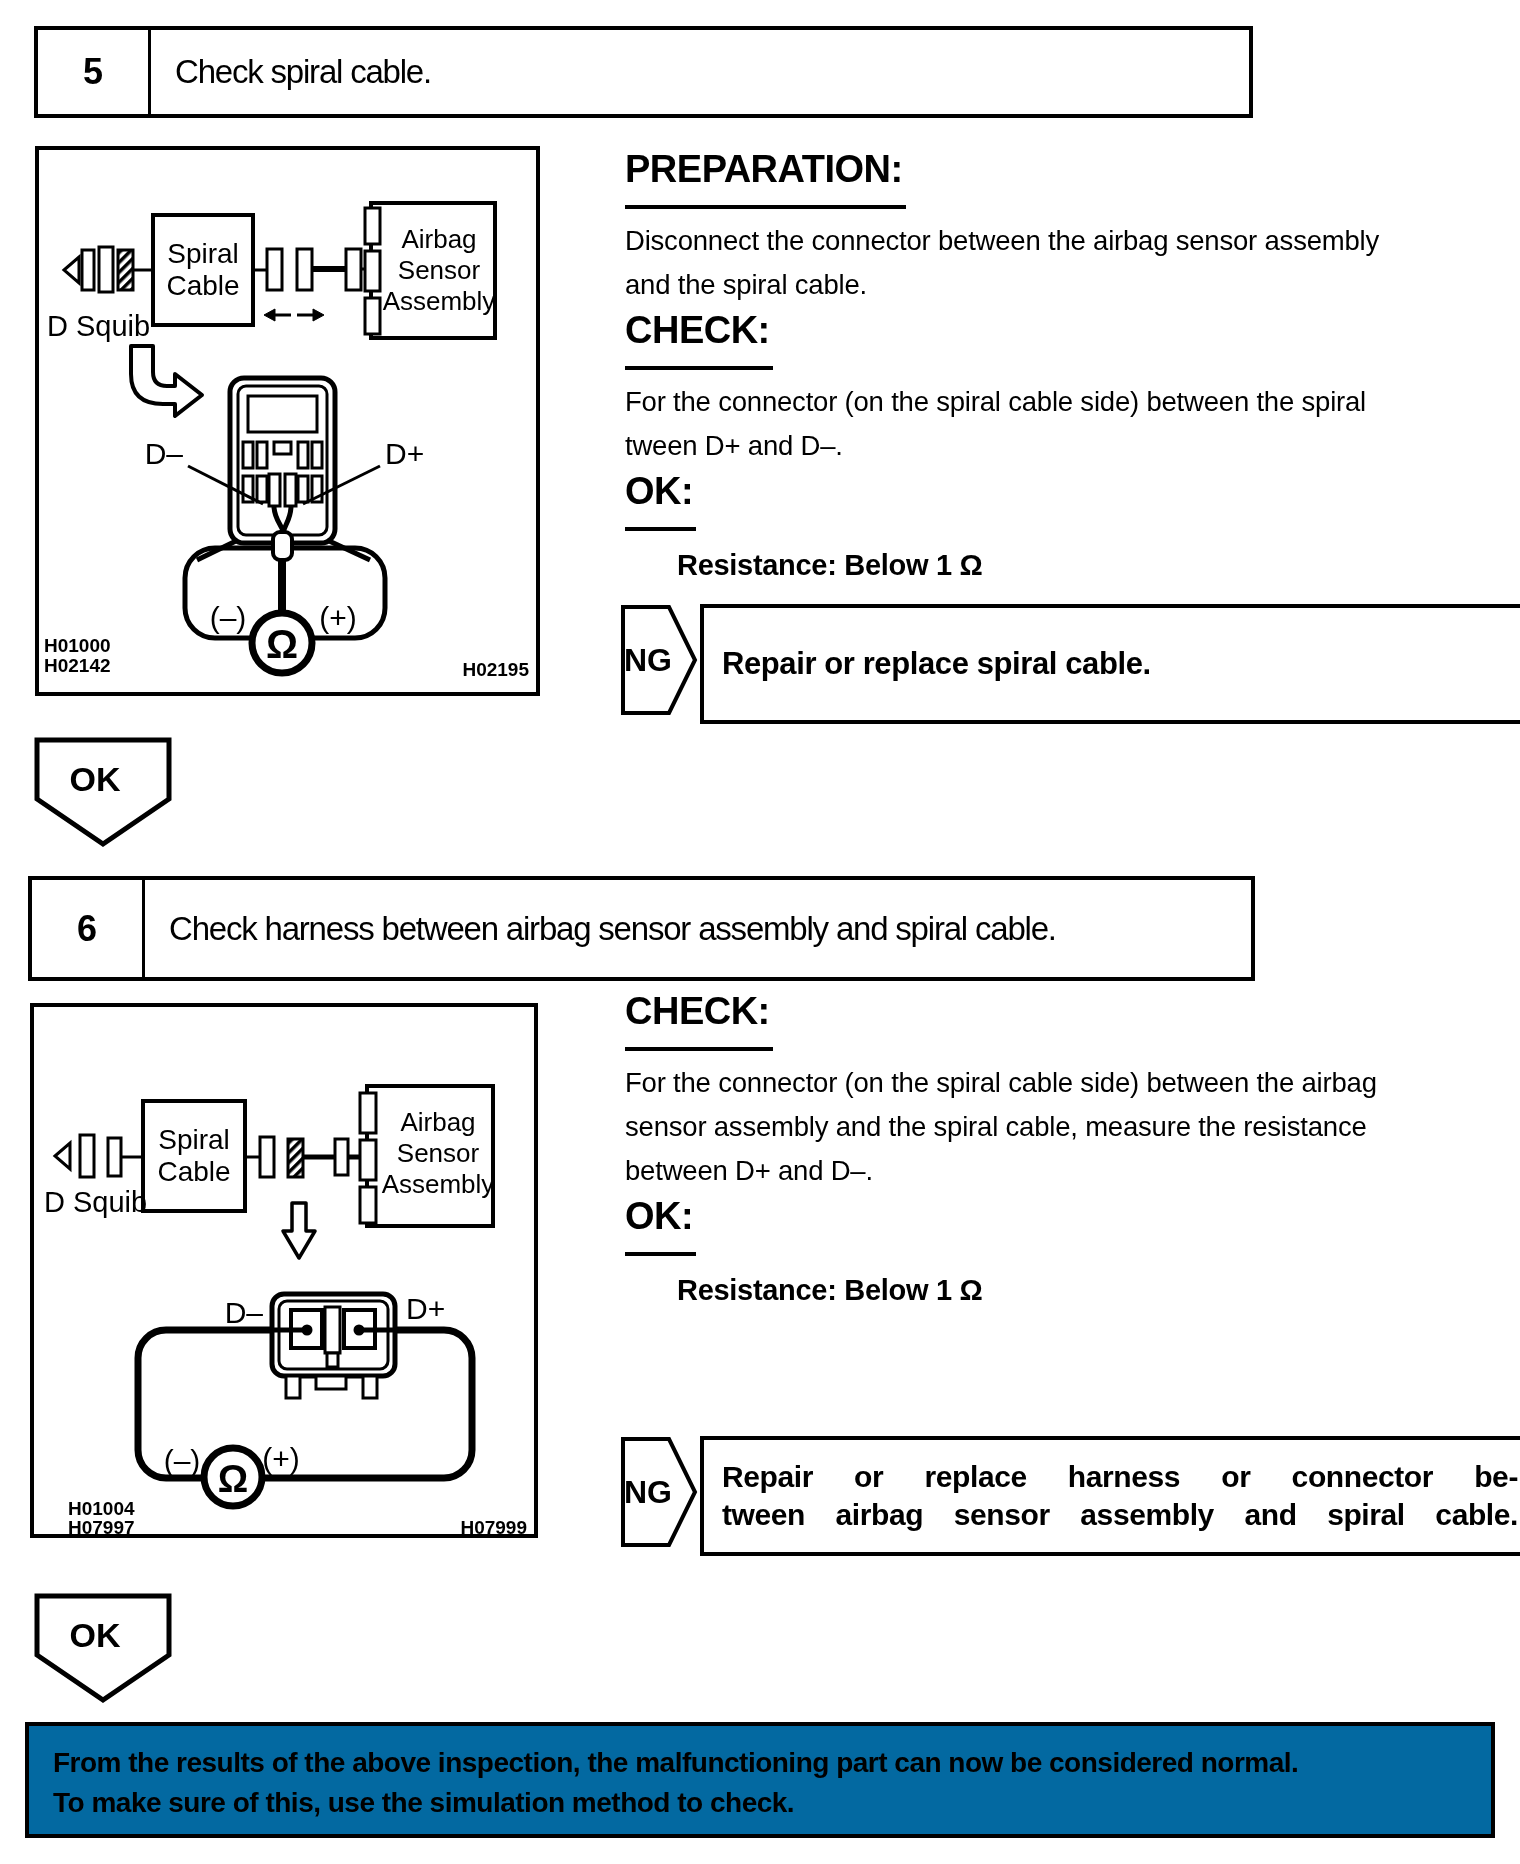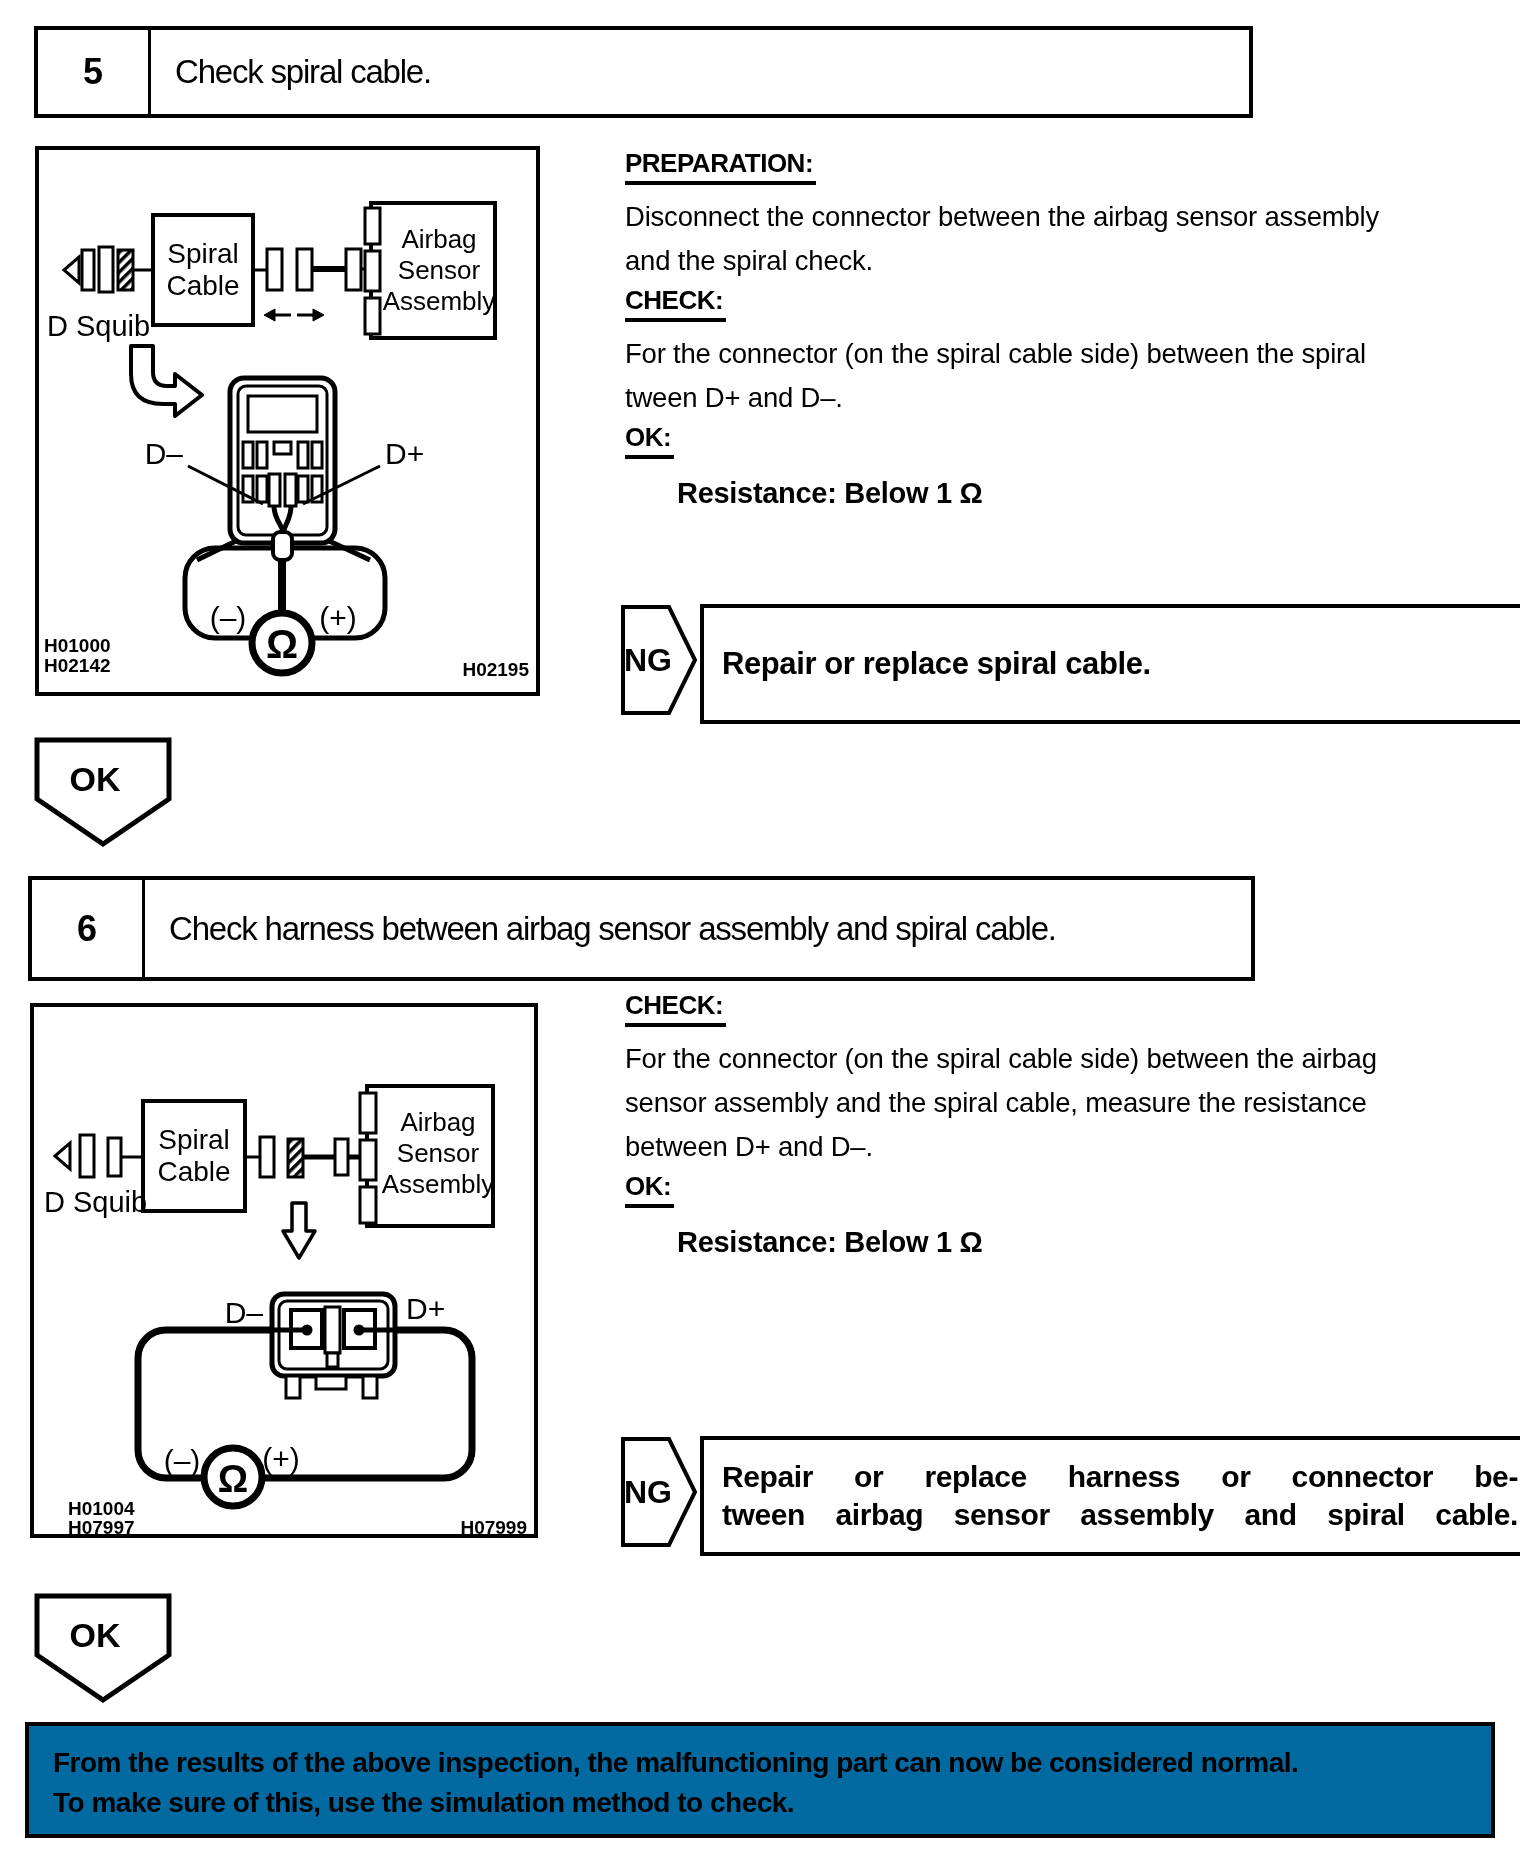--- a/index.html
+++ b/index.html
@@ -4,22 +4,22 @@
 <style>
   html,body{margin:0;padding:0;background:#e8e8e8;}
   #page{position:relative;width:1520px;height:1864px;background:#ffffff;color:#000;
         font-family:"Liberation Sans",sans-serif;overflow:hidden;}
   .step-header{position:absolute;border:4px solid #000;display:flex;background:#fff;}
   .step-header .num{width:110px;border-right:3px solid #000;display:flex;align-items:center;
         justify-content:center;font-size:36px;font-weight:700;}
   .step-header .ttl{flex:1;display:flex;align-items:center;padding-left:24px;font-size:33px;
         font-weight:400;letter-spacing:-1.2px;white-space:nowrap;}
   .textcol{position:absolute;width:885px;}
-  .sec-label{font-size:26px;font-weight:700;display:inline-block;border-bottom:4px solid #000;
-        padding:0 3px 2px 0;margin:2px 0 10px 0;letter-spacing:-0.5px;}
+  .sec-label{font-size:38px;font-weight:700;display:inline-block;border-bottom:4px solid #000;
+        padding:0 3px 14px 0;margin:2px 0 10px 0;letter-spacing:-0.5px;}
   .body-line{font-size:27.5px;line-height:44px;white-space:nowrap;letter-spacing:-0.2px;}
   .ok-value{font-size:29px;font-weight:700;padding-left:52px;margin-top:8px;letter-spacing:-0.3px;
         white-space:nowrap;}
   .ng-box{position:absolute;border:4px solid #000;display:flex;flex-direction:column;
         justify-content:center;padding:0 18px;background:#fff;}
   .ng-box .ng-line{font-size:30px;font-weight:700;line-height:38px;letter-spacing:-0.4px;}
   .ng-box .just{text-align:justify;text-align-last:justify;}
   .footer-box{position:absolute;border:4px solid #000;padding:17px 24px;background:#0369a1;}
   .footer-box .f-line{font-size:28px;font-weight:700;line-height:40px;letter-spacing:-0.5px;
         white-space:nowrap;}
@@ -123,21 +123,21 @@
     <text x="247" y="512" text-anchor="middle" class="dohm">Ω</text>
 
     <text x="9" y="506" class="dcode">H01000</text>
     <text x="9" y="526" class="dcode">H02142</text>
     <text x="494" y="530" text-anchor="end" class="dcode">H02195</text>
   </svg>
 
   <div class="textcol" style="left:625px;top:146px;">
     <div class="sec-label">PREPARATION:</div>
     <div class="body-line">Disconnect the connector between the airbag sensor assembly</div>
-    <div class="body-line">and the spiral check.</div>
+    <div class="body-line">and the spiral cable.</div>
     <div class="sec-label">CHECK:</div>
     <div class="body-line">For the connector (on the spiral cable side) between the spiral</div>
     <div class="body-line">tween D+ and D–.</div>
     <div class="sec-label">OK:</div>
     <div class="ok-value">Resistance: Below 1 Ω</div>
   </div>
 
   <svg style="left:620px;top:604px;" width="78" height="112" viewBox="0 0 78 112">
     <polygon points="3,3 49,3 75,56 49,109 3,109" fill="#fff" stroke="#000" stroke-width="4"></polygon>
     <text x="28" y="67" text-anchor="middle" style="font-size:32px;font-weight:700">NG</text>

